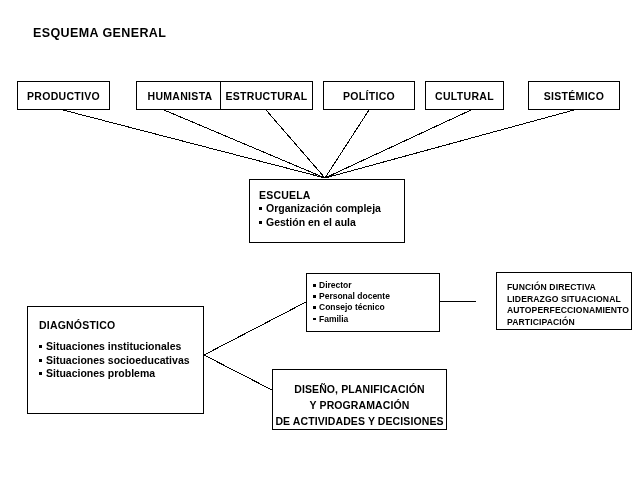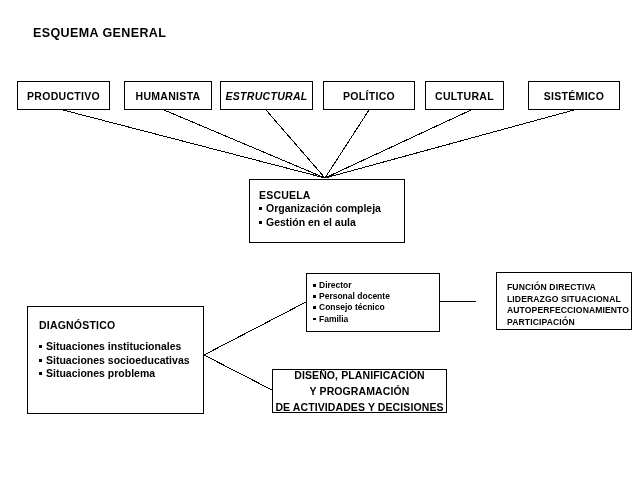--- a/index.html
+++ b/index.html
@@ -140,25 +140,25 @@
     <line x1="204" y1="355" x2="272" y2="390"></line>
     <line x1="440" y1="301" x2="476" y2="301"></line>
   </svg>
 
   <div class="title">ESQUEMA GENERAL</div>
 
   <div class="box center" style="left:17px; top:81px; width:93px; height:29px;">
     <span class="toplabel">PRODUCTIVO</span>
   </div>
 
-  <div class="box center" style="left:124px; top:81px; width:88px; height:29px;">
+  <div class="box center" style="left:136px; top:81px; width:88px; height:29px;">
     <span class="toplabel">HUMANISTA</span>
   </div>
 
-  <div class="box center" style="left:220px; top:81px; width:93px; height:29px;font-style:italic;">
+  <div class="box center" style="left:220px; top:81px; width:93px; height:29px;">
     <span class="toplabel">ESTRUCTURAL</span>
   </div>
 
   <div class="box center" style="left:323px; top:81px; width:92px; height:29px;text-align:center;">
     <span class="toplabel">POLÍTICO</span>
   </div>
 
   <div class="box center" style="left:425px; top:81px; width:79px; height:29px;">
     <span class="toplabel">CULTURAL</span>
   </div>
@@ -201,21 +201,21 @@
     <div class="bx-content" style="padding:12px 0 0 11px;">
       <div class="hdg gap">DIAGNÓSTICO</div>
       <ul class="bullets">
         <li>Situaciones institucionales</li>
         <li>Situaciones socioeducativas</li>
         <li>Situaciones problema</li>
       </ul>
     </div>
   </div>
 
-  <div class="box center" style="left:272px; top:369px; width:175px; height:44px;">
+  <div class="box center" style="left:272px; top:369px; width:175px; height:61px;align-items:flex-end;">
     <div class="stack-center">
       <div>DISEÑO, PLANIFICACIÓN</div>
       <div>Y PROGRAMACIÓN</div>
       <div>DE ACTIVIDADES Y DECISIONES</div>
     </div>
   </div>
 
 </div>
 
 </body></html>

